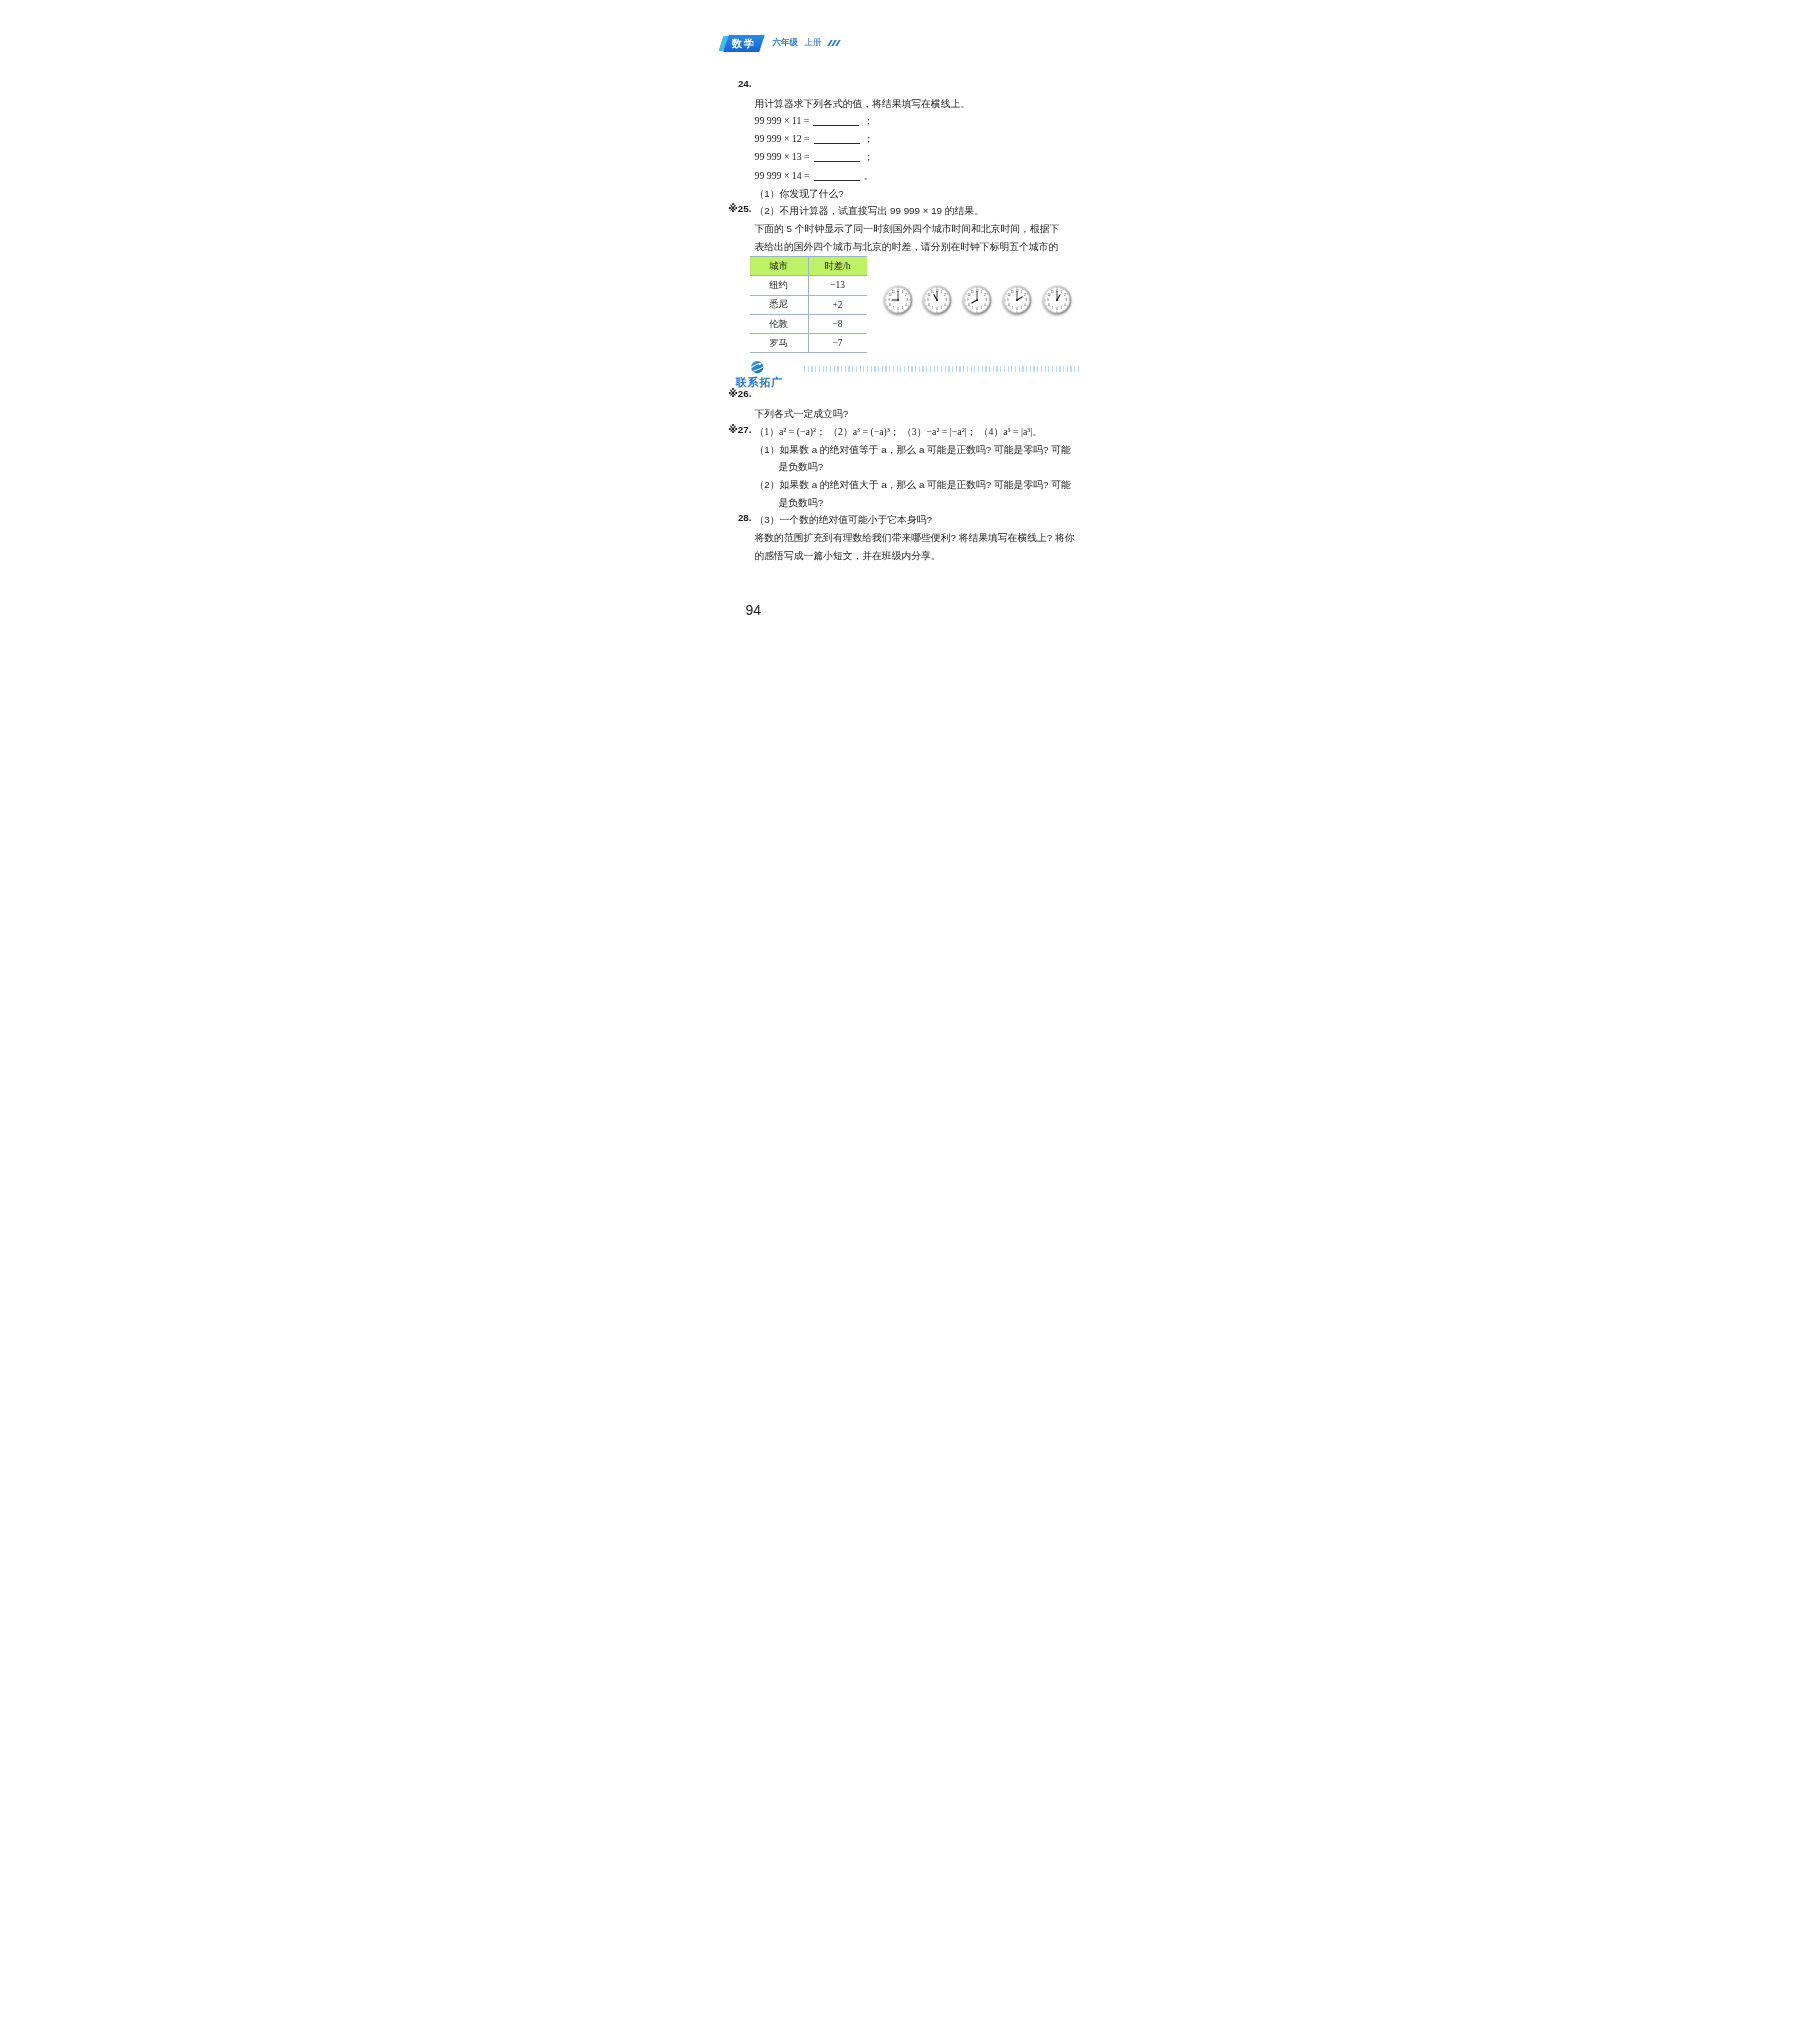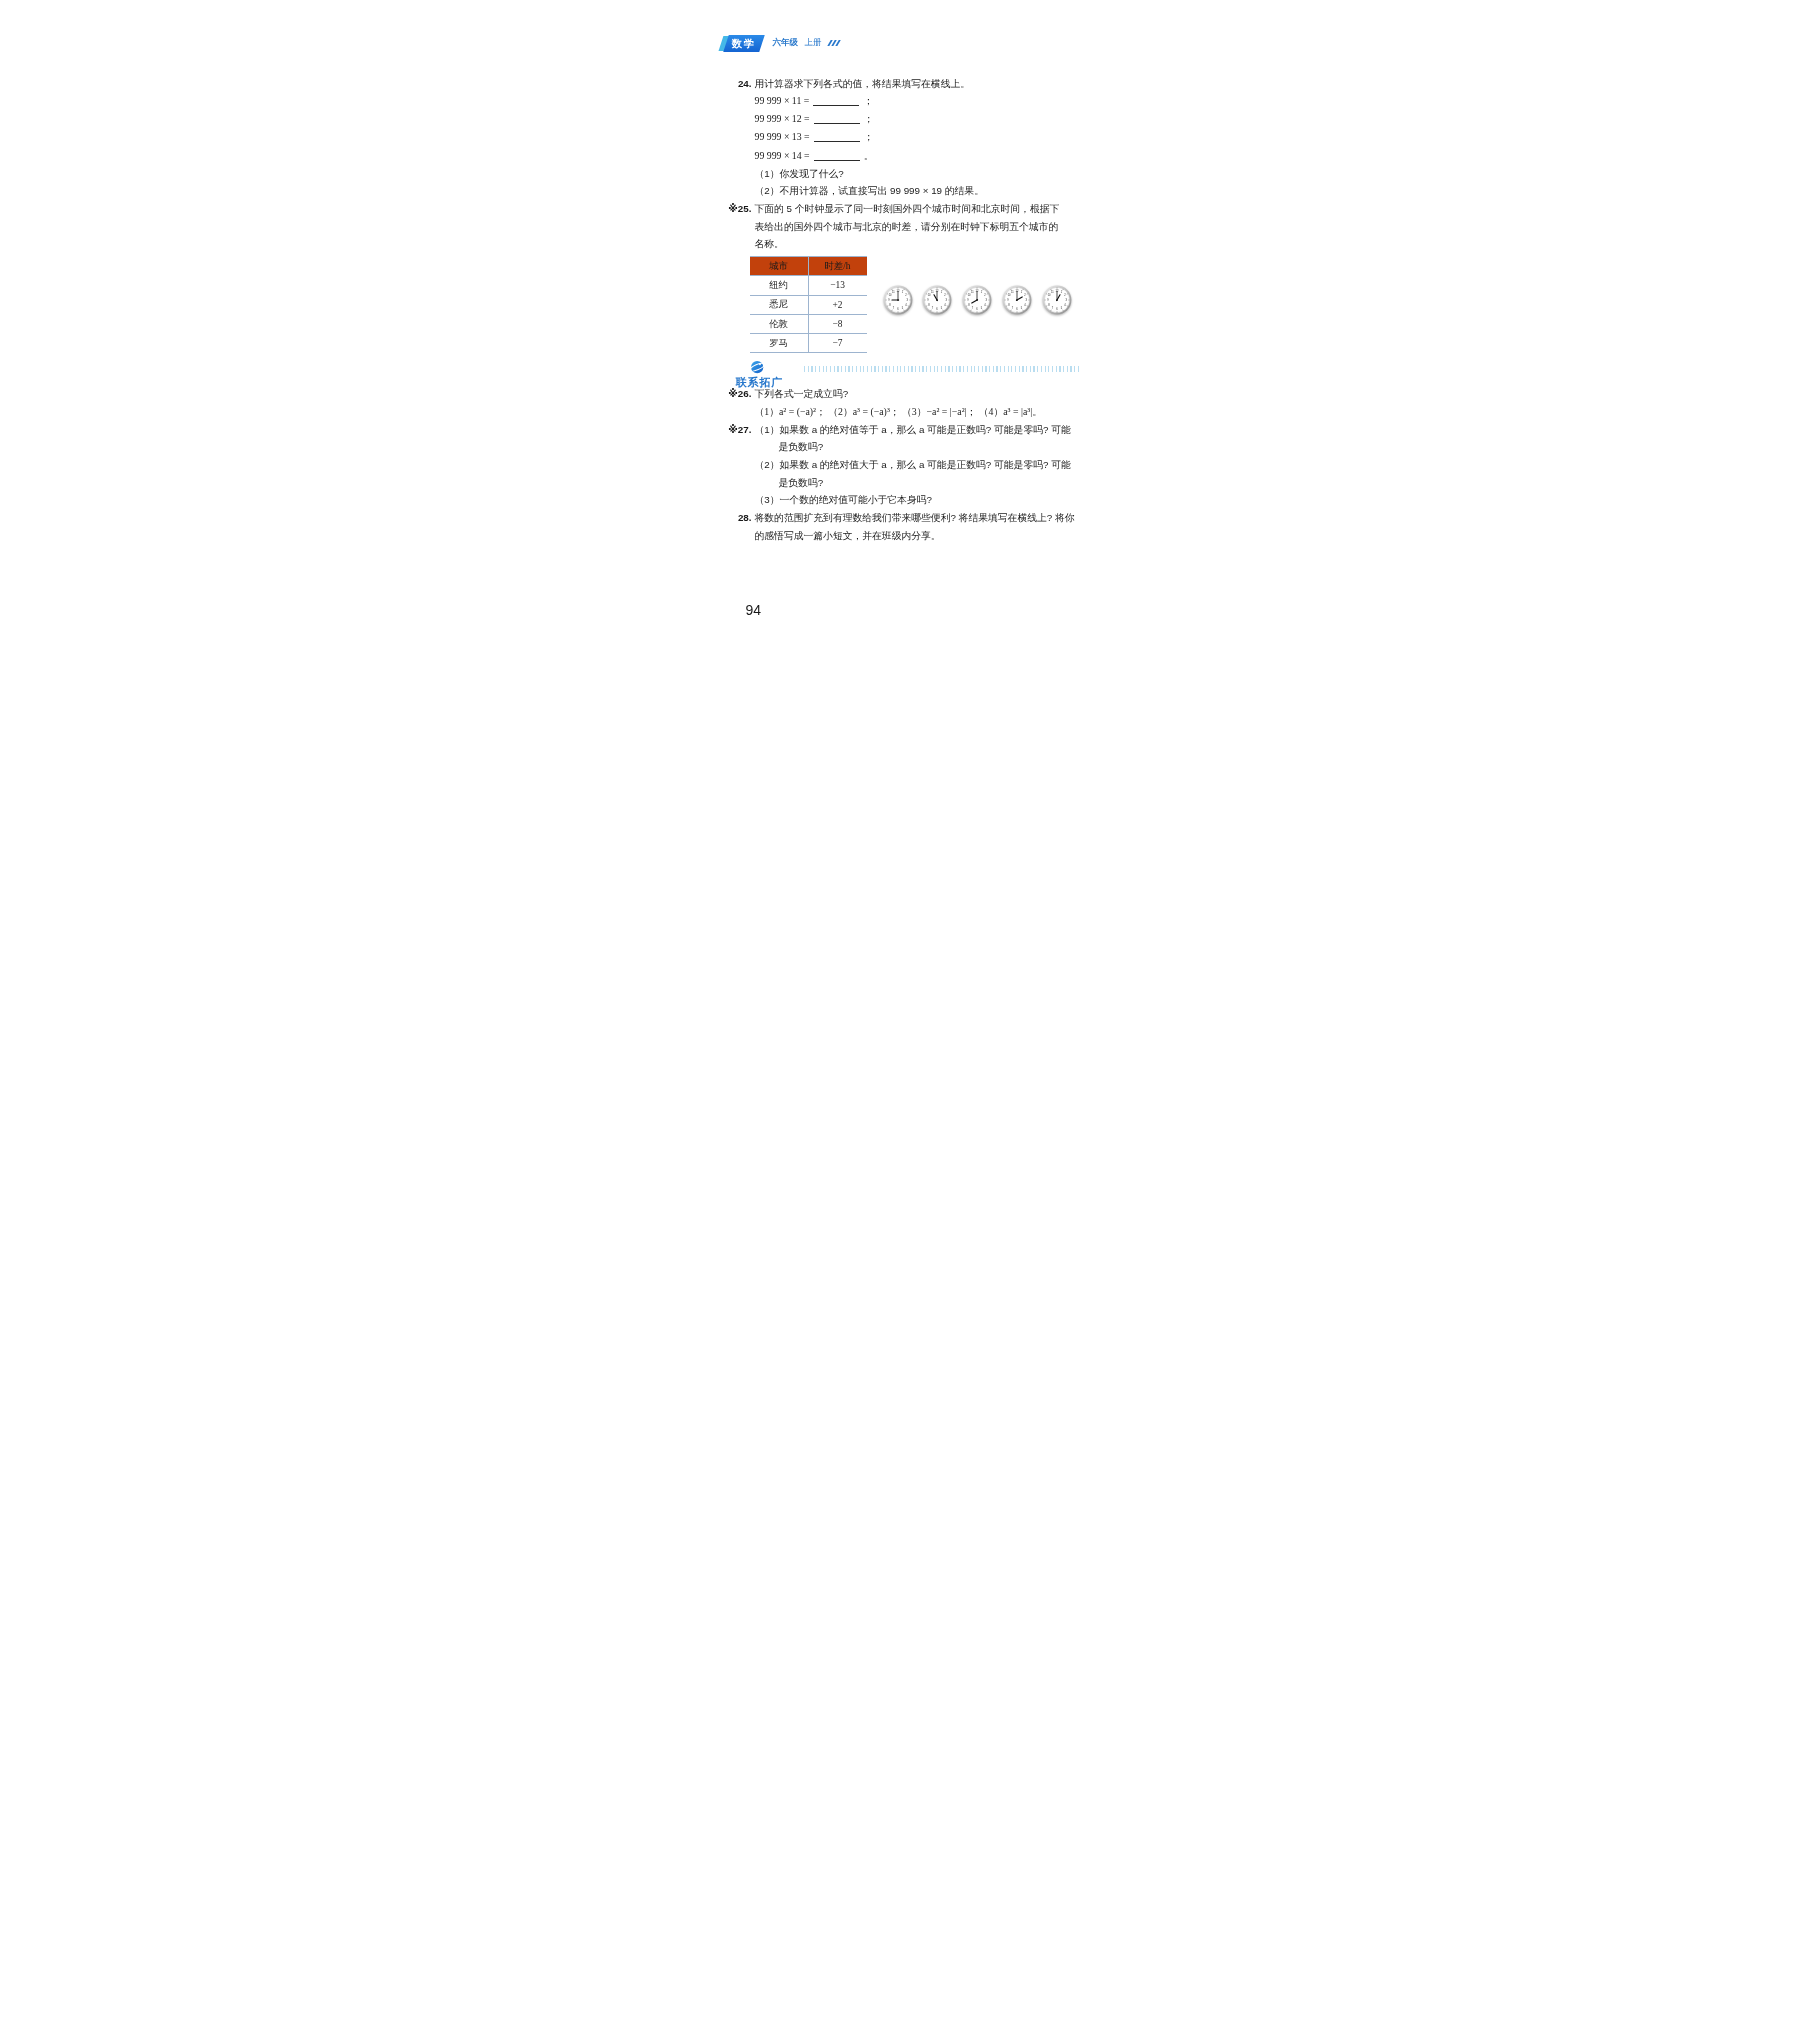--- a/index.html
+++ b/index.html
@@ -12,30 +12,30 @@
   .logo-accent{position:absolute;left:-4.9px;top:1.6px;width:36px;height:14.7px;background:#45b9e8;transform:skewX(-18deg);}
   .logo-box{position:absolute;left:0;top:0;width:36px;height:17px;background:linear-gradient(180deg,#2a8ae8,#1464d2);
             transform:skewX(-18deg);display:flex;align-items:center;justify-content:center;}
   .logo-text{transform:skewX(18deg);color:#fff;font-weight:700;font-size:10.2px;letter-spacing:1.6px;}
   .grade{color:#2878cc;font-size:8.5px;font-weight:700;margin-left:9px;}
   .volume{color:#2878cc;font-size:8.5px;font-weight:400;margin-left:6.5px;}
   .slashes{display:flex;gap:2px;margin-left:7.3px;}
   .slashes i{display:block;width:2px;height:6.1px;background:#2878cc;transform:skewX(-30deg);}
 
   
-  .line{position:absolute;font-size:9.8px;line-height:14px;white-space:nowrap;}
+  .line{position:absolute;font-size:9.8px;line-height:14px;white-space:nowrap;margin-top:20px;}
   .prob-num{position:absolute;left:41px;width:33px;text-align:right;font-weight:700;font-size:9.8px;line-height:14px;}
   .serif{font-family:Liberation Serif, serif;}
   .math{font-family:"Liberation Serif","DejaVu Serif",serif;}
   .blank{display:inline-block;width:46px;height:8.1px;border-bottom:0.8px solid #2b2b2b;margin:0 4.1px 0 4.1px;vertical-align:-1.6px;}
 
   
   .city-table{position:absolute;left:72px;top:256px;border-collapse:collapse;font-size:9.4px;color:#1a1a1a;}
   .city-table th,.city-table td{width:58px;height:18.3px;text-align:center;font-weight:400;padding:0;}
-  .city-table thead th{background:#c2410c;}
+  .city-table thead th{background:#bef264;}
   .city-table tr{border-bottom:0.4px solid #9db4cf;}
   .city-table thead tr{border-top:0.4px solid #9db4cf;}
   .city-table th:first-child,.city-table td:first-child{border-right:0.4px solid #9db4cf;}
   .city-table td:last-child,.city-table th:last-child{font-family:"Liberation Serif","DejaVu Serif",serif;margin-left:11px;}
 
   
   .clocks{position:absolute;left:205px;top:285px;display:flex;gap:9.8px;}
   .clock{width:30px;height:30px;filter:drop-shadow(0.4px 1.2px 0.8px rgba(0,0,0,.30));}
   .clock .rim{fill:url(#rimGrad);}
   .clock .face{fill:#ffffff;stroke:#c9c9c9;stroke-width:1;}

